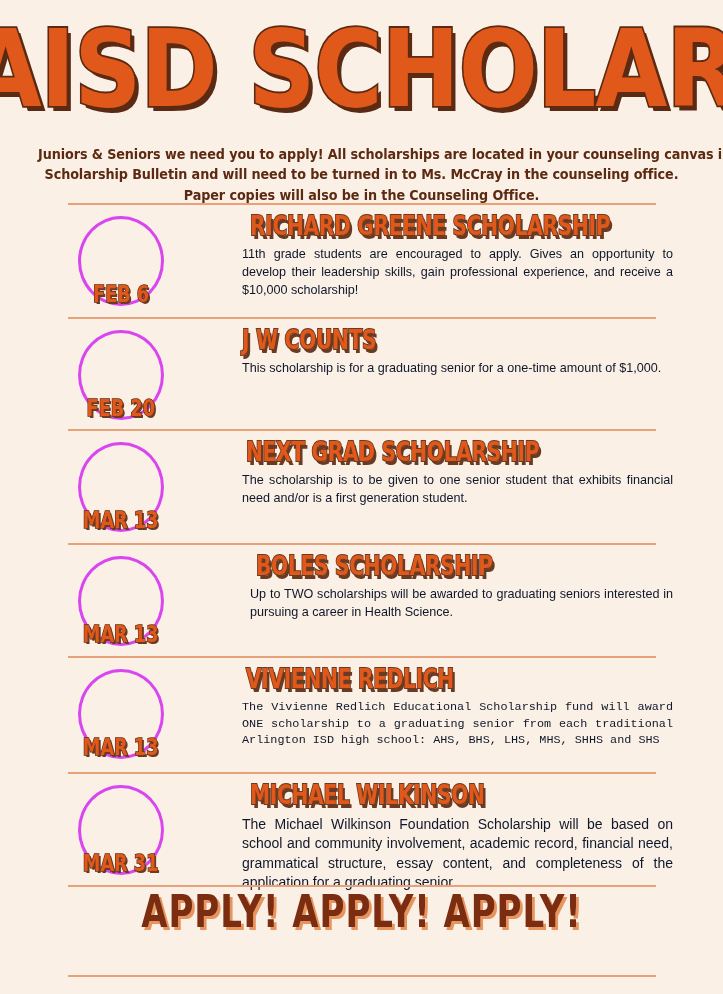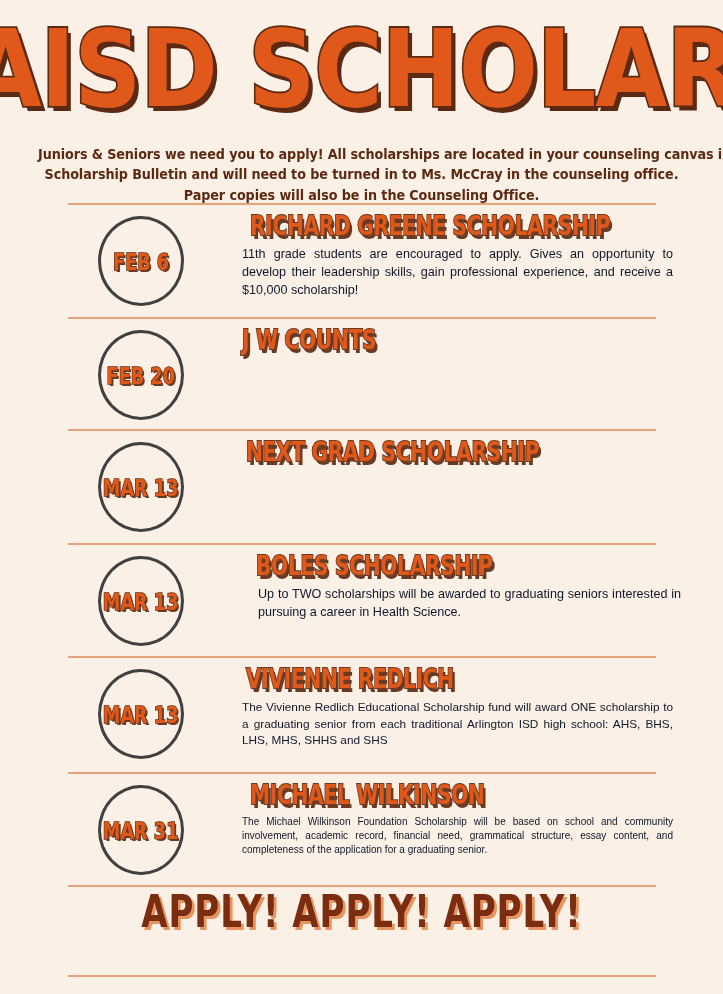--- a/index.html
+++ b/index.html
@@ -75,29 +75,29 @@
   }
 
   
   .entry {
     position: absolute;
     left: 68px;
     width: 588px;
   }
   .date-badge {
     position: absolute;
-    left: 30px;
+    left: 10px;
     top: 4px;
     width: 86px;
     height: 90px;
-    border: 3px solid #404040;
+    border: 3px solid #d946ef;
     border-radius: 50%;
     box-sizing: border-box;
     display: flex;
-    align-items: center;
+    align-items: flex-end;
     justify-content: center;
   }
   .date-text {
     font-family: "DejaVu Sans", sans-serif;
     font-weight: bold;
     font-size: 19px;
     color: #e0591a;
     letter-spacing: 0px;
     transform: scaleX(0.93) scaleY(1.25);
     -webkit-text-stroke: 1.3px #5c2a12;
@@ -133,25 +133,25 @@
     line-height: 1.42;
     color: #0f172a;
     text-align: justify;
   }
 
   
   .e1 .entry-heading { margin-left: 8px; }
   .e2 .entry-heading { margin-left: 0px; }
   .e3 .entry-heading { margin-left: 4px; }
   .e4 .entry-heading { margin-left: 14px; }
-  .e4 .entry-desc    { margin-left: 16px; width: 423px; }
+  .e4 .entry-desc    { margin-left: 8px; width: 423px; }
   .e5 .entry-heading { margin-left: 4px; }
-  .e5 .entry-desc    { font-size: 11.8px; line-height: 1.4; }
+  .e5 .entry-desc    { font-size: 11.8px; line-height: 1.4; font-family: Liberation Mono, monospace; }
   .e6 .entry-heading { margin-left: 8px; }
-  .e6 .entry-desc    { font-size: 10px; line-height: 1.38; }
+  .e6 .entry-desc    { font-size: 14px; line-height: 1.38; }
 
   
   .footer-apply {
     position: absolute;
     top: 890px;
     left: 0;
     width: 723px;
     text-align: center;
     font-family: "DejaVu Sans", sans-serif;
     font-weight: bold;
@@ -192,30 +192,32 @@
     </div>
   </div>
   <div class="divider" style="top:317px;"></div>
 
   <div class="entry e2" style="top:326px;">
     <div class="date-badge">
       <span class="date-text">FEB 20</span>
     </div>
     <div class="entry-body">
       <div class="entry-heading">J W COUNTS</div>
+      <div class="entry-desc">This scholarship is for a graduating senior for a one-time amount of $1,000.</div>
     </div>
   </div>
   <div class="divider" style="top:429px;"></div>
 
   <div class="entry e3" style="top:438px;">
     <div class="date-badge">
       <span class="date-text">MAR 13</span>
     </div>
     <div class="entry-body">
       <div class="entry-heading">NEXT GRAD SCHOLARSHIP</div>
+      <div class="entry-desc">The scholarship is to be given to one senior student that exhibits financial need and/or is a first generation student.</div>
     </div>
   </div>
   <div class="divider" style="top:543px;"></div>
 
   <div class="entry e4" style="top:552px;">
     <div class="date-badge">
       <span class="date-text">MAR 13</span>
     </div>
     <div class="entry-body">
       <div class="entry-heading">BOLES SCHOLARSHIP</div>

